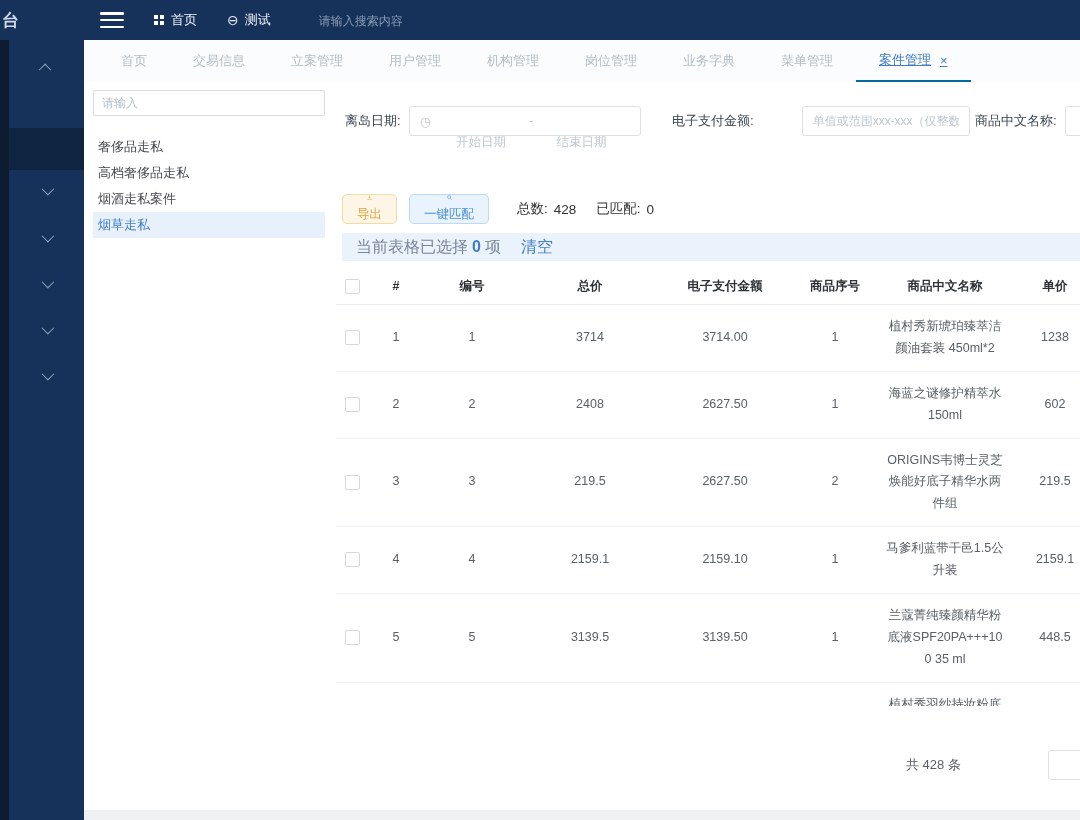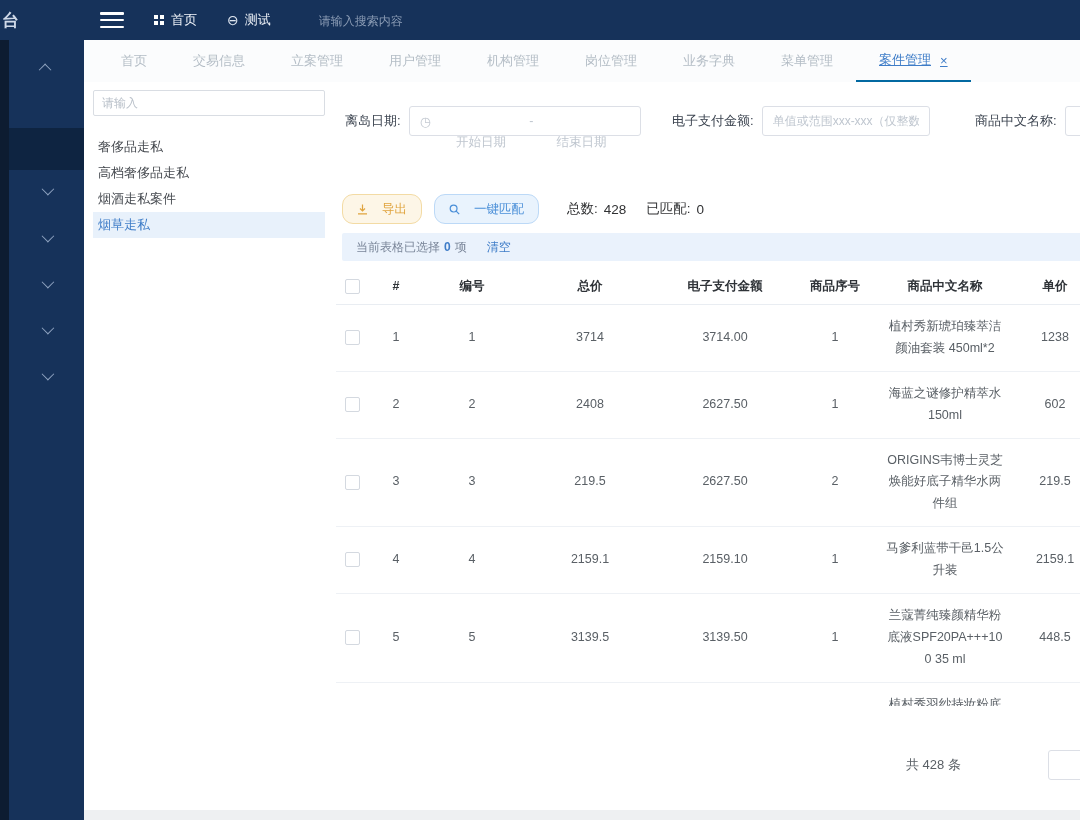--- a/index.html
+++ b/index.html
@@ -59,30 +59,30 @@
   .flabel{font-size:13px;color:#3c4450;margin-right:8px;}
   .daterange{width:232px;height:30px;border:1px solid #dcdfe6;border-radius:3px;box-sizing:border-box;
              display:flex;align-items:center;padding:0 10px;color:#bfc6cf;font-size:12.5px;cursor:pointer;background:#fff;}
   .daterange .ph{flex:1;text-align:center;margin-top:43px;}
   .clock-ico{color:#c4cad2;font-size:13px;margin-right:2px;}
   .finput{height:30px;border:1px solid #dcdfe6;border-radius:3px;box-sizing:border-box;
           padding:0 10px;font-size:12px;color:#333;outline:none;font-family:inherit;background:#fff;}
   .finput::placeholder{color:#bfc6cf;}
 
   .actions{position:absolute;left:6px;top:112px;display:flex;align-items:center;}
-  .btn{height:30px;padding:0 14px;border-radius:11px;font-size:12.5px;display:flex;
-       align-items:center;gap:14px;cursor:pointer;box-sizing:border-box;}
+  .btn{height:30px;padding:0 14px;border-radius:5px;font-size:12.5px;display:flex;
+       align-items:center;gap:6px;cursor:pointer;box-sizing:border-box;flex-direction:column;}
   .btn-export{background:#fdf6e7;border:1px solid #f3dba4;color:#e0a43e;}
   .btn-match{margin-left:12px;background:#e9f3fd;border:1px solid #bcd9f7;color:#4a8fd8;}
   .totals{margin-left:28px;font-size:13.5px;color:#303133;display:flex;gap:6px;align-items:center;}
   .totals .sp{width:8px;}
 
   .selbar{position:absolute;left:6px;top:151px;right:0;height:28px;background:#eaf2fc;
           border-radius:2px 0 0 2px;display:flex;align-items:center;padding-left:14px;
-          font-size:12px;color:#7a8699;}
+          font-size:16px;color:#7a8699;}
   .selbar .cnt{color:#3f7dc8;font-weight:bold;margin:0 4px;}
   .selbar .clear{color:#3f7dc8;margin-left:20px;cursor:pointer;}
 
   .tablewrap{position:absolute;left:0;top:186px;right:0;height:438px;overflow:hidden;}
   table.grid{border-collapse:collapse;table-layout:fixed;width:764px;}
   .grid th{font-size:12.5px;color:#2f3338;font-weight:600;height:36px;text-align:center;
            border-bottom:1px solid #e9edf2;padding:0 4px;}
   .grid td{font-size:12.5px;color:#5a6066;text-align:center;padding:11px 5px;
            border-bottom:1px solid #eef1f5;line-height:1.75;word-break:break-all;}
   .cb{width:13px;height:13px;border:1px solid #d4d9e0;border-radius:2px;background:#fff;
@@ -194,21 +194,21 @@
 
         <div class="fgroup" style="left:9px;">
           <span class="flabel">离岛日期:</span>
           <span class="daterange">
             <span class="clock-ico">◷</span>
             <span class="ph">开始日期</span>
             <span>-</span>
             <span class="ph">结束日期</span>
           </span>
         </div>
-        <div class="fgroup" style="left:336px;">
+        <div class="fgroup" style="left:336px;gap:40px;">
           <span class="flabel">电子支付金额:</span>
           <input class="finput" style="width: 168px;" placeholder="单值或范围xxx-xxx（仅整数">
         </div>
         <div class="fgroup" style="left:639px;">
           <span class="flabel">商品中文名称:</span>
           <input class="finput" style="width: 140px;">
         </div>
 
         <div class="actions">
           <button class="btn btn-export">

